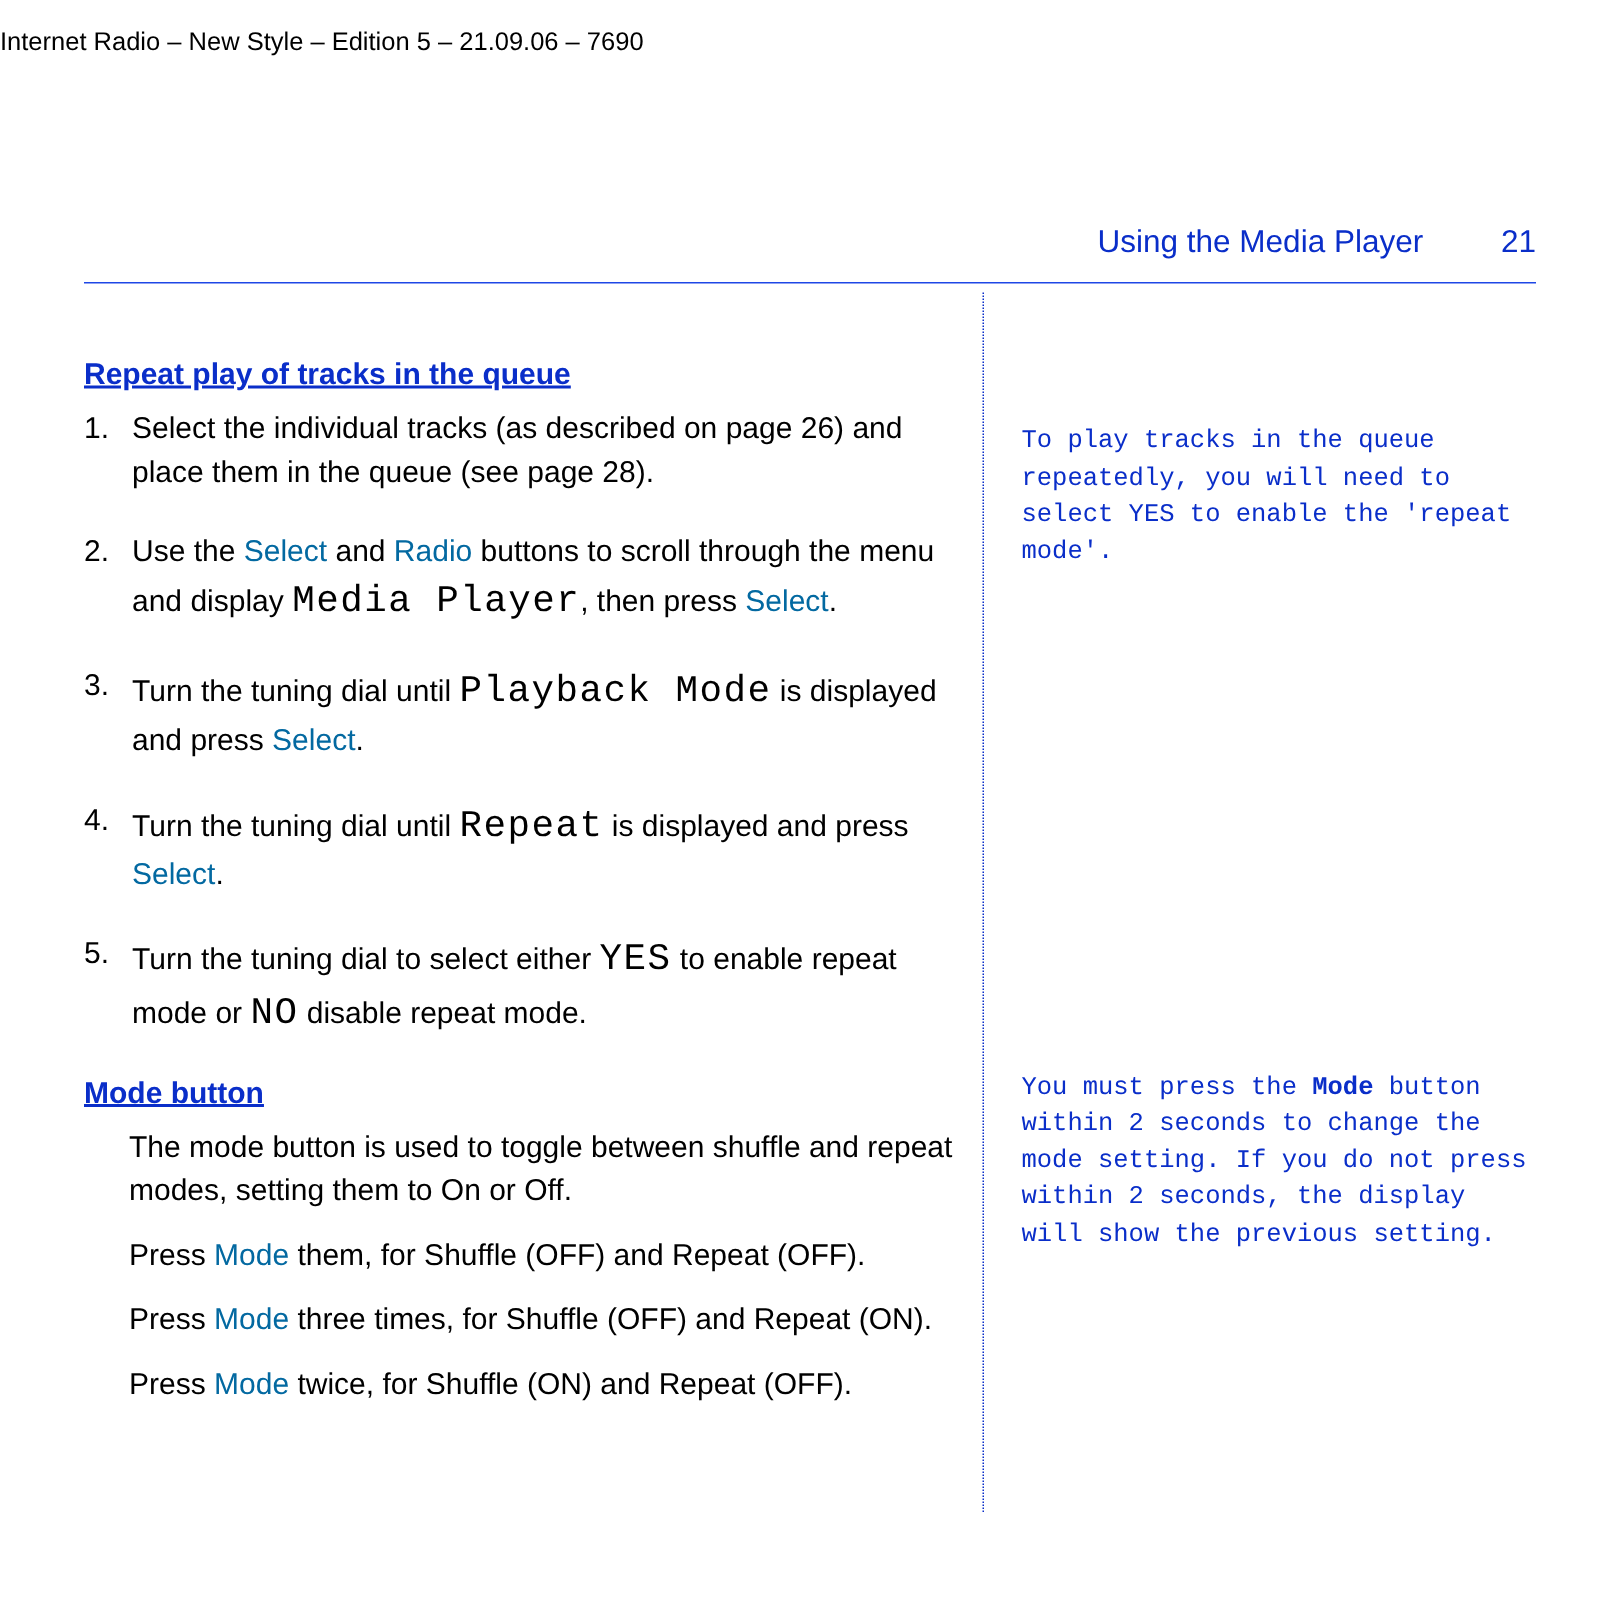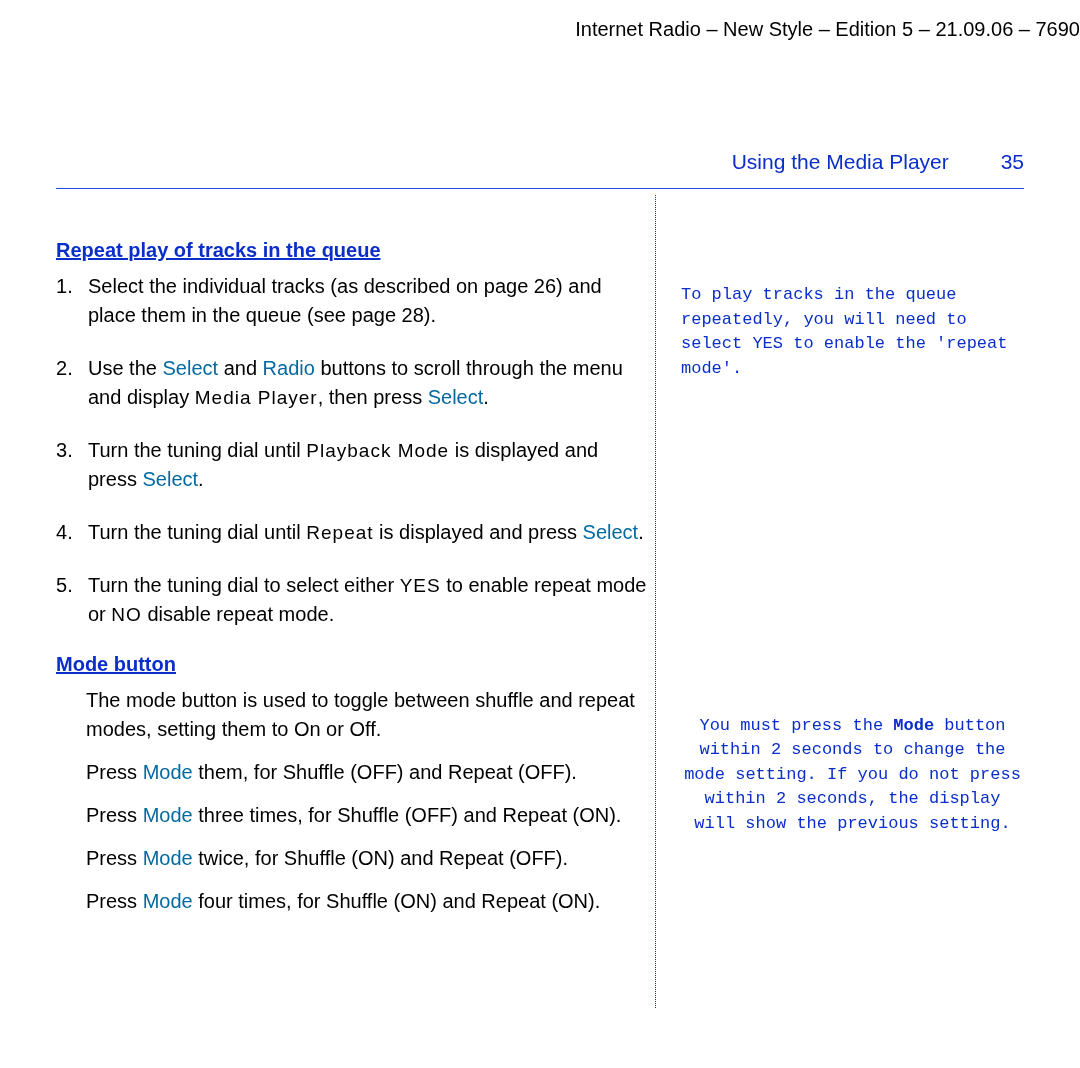--- a/index.html
+++ b/index.html
@@ -10,22 +10,22 @@
     font-family: "Segoe UI", "Helvetica Neue", Arial, sans-serif;
     color: #000;
   }
   .page {
     width: 1080px;
     min-height: 1068px;
     position: relative;
     box-sizing: border-box;
   }
   .top-header {
-    text-align: right;
-    font-size: 20px;
+    text-align: left;
+    font-size: 17px;
     color: #000;
     padding-top: 18px;
   }
   .running-head {
     position: absolute;
     top: 150px;
     right: 56px;
     font-size: 21px;
     color: #0a2ec9;
   }
@@ -86,40 +86,40 @@
     position: absolute;
     left: 0;
     top: 0;
   }
   .body-para {
     font-size: 20px;
     line-height: 1.45;
     margin: 10px 0 14px 30px;
   }
   .bold-blue { color: #0369a1; font-weight: 400; }
-  .lcd { font-family: Liberation Sans, sans-serif; letter-spacing: 1px; font-size: 19px; }
+  .lcd { font-family: Liberation Mono, monospace; letter-spacing: 1px; font-size: 25px; }
   .sidenote {
     color: #0a2ec9;
     font-size: 17px;
     line-height: 1.45;
     font-family: Liberation Mono, monospace;
   }
   .sidenote-block-1 { margin-top: 88px; }
-  .sidenote-block-2 { margin-top: 332px; text-align: center; }
+  .sidenote-block-2 { margin-top: 332px; }
 </style>
 </head>
 <body>
 
 <div class="page">
 
   <div class="top-header">Internet Radio – New Style – Edition 5 – 21.09.06 – 7690</div>
 
   <div class="running-head">
     <span class="sec-title">Using the Media Player</span>
-    <span>35</span>
+    <span>21</span>
   </div>
 
   <div class="hr-blue"></div>
 
   <div class="content">
     <div class="col-main">
 
       <h3>Repeat play of tracks in the queue</h3>
 
       <ol>
@@ -148,23 +148,20 @@
 
       <p class="body-para">
         <span>Press </span><span class="bold-blue">Mode</span><span> them, for Shuffle (OFF) and Repeat (OFF).</span>
       </p>
       <p class="body-para">
         <span>Press </span><span class="bold-blue">Mode</span><span> three times, for Shuffle (OFF) and Repeat (ON).</span>
       </p>
       <p class="body-para">
         <span>Press </span><span class="bold-blue">Mode</span><span> twice, for Shuffle (ON) and Repeat (OFF).</span>
       </p>
-      <p class="body-para">
-        <span>Press </span><span class="bold-blue">Mode</span><span> four times, for Shuffle (ON) and Repeat (ON).</span>
-      </p>
 
     </div>
 
     <div class="col-side">
       <div class="sidenote sidenote-block-1">To play tracks in the queue repeatedly, you will need to select YES to enable the 'repeat mode'.</div>
 
       <div class="sidenote sidenote-block-2">
         <span>You must press the </span><b>Mode</b><span> button within 2 seconds to change the mode setting. If you do not press within 2 seconds, the display will show the previous setting.</span>
       </div>
     </div>

